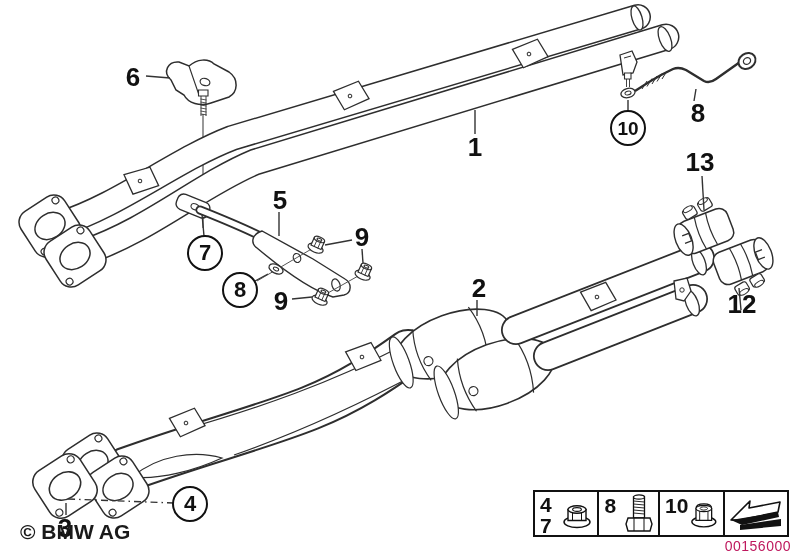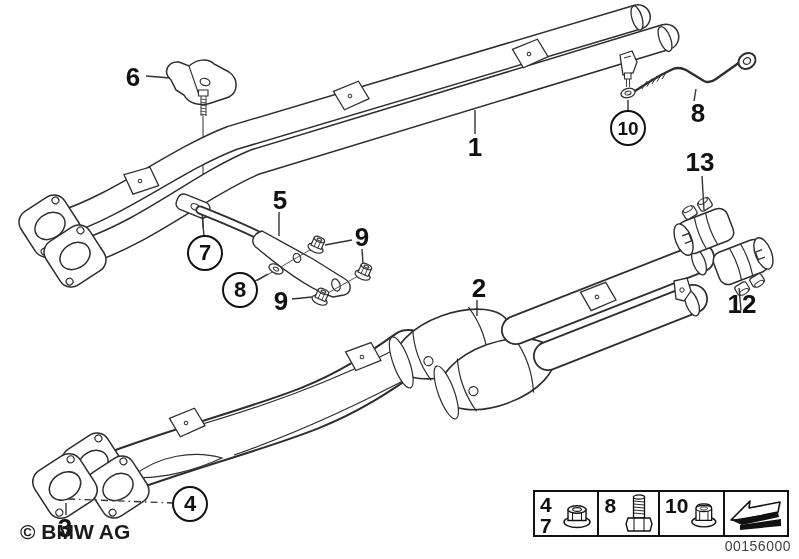--- a/index.html
+++ b/index.html
@@ -20,21 +20,21 @@
     position:absolute;width:32px;height:32px;margin-left:-18px;margin-top:-18px;
     border:2px solid #111;border-radius:50%;background:#fff;
     display:flex;align-items:center;justify-content:center;
     font-weight:bold;font-size:22px;color:#111;line-height:1;user-select:none;
   }
   .coc.small-text{font-size:19px;}
   .copyright{
     position:absolute;left:20px;top:520px;font-weight:bold;font-size:21px;color:#1a1a1a;
   }
   .docnum{
-    position:absolute;right:8px;top:538px;font-size:14px;color:#404040;letter-spacing:.5px;
+    position:absolute;right:8px;top:538px;font-size:14px;color:#be185d;letter-spacing:.5px;
   }
   .legend{
     position:absolute;left:533px;top:490px;width:256px;height:47px;
     border:2px solid #111;background:#fff;display:flex;box-sizing:border-box;
   }
   .lcell{
     border-right:2px solid #111;box-sizing:border-box;display:flex;
     align-items:center;padding:2px 3px;height:100%;
   }
   .lcell:last-child{border-right:none;}

